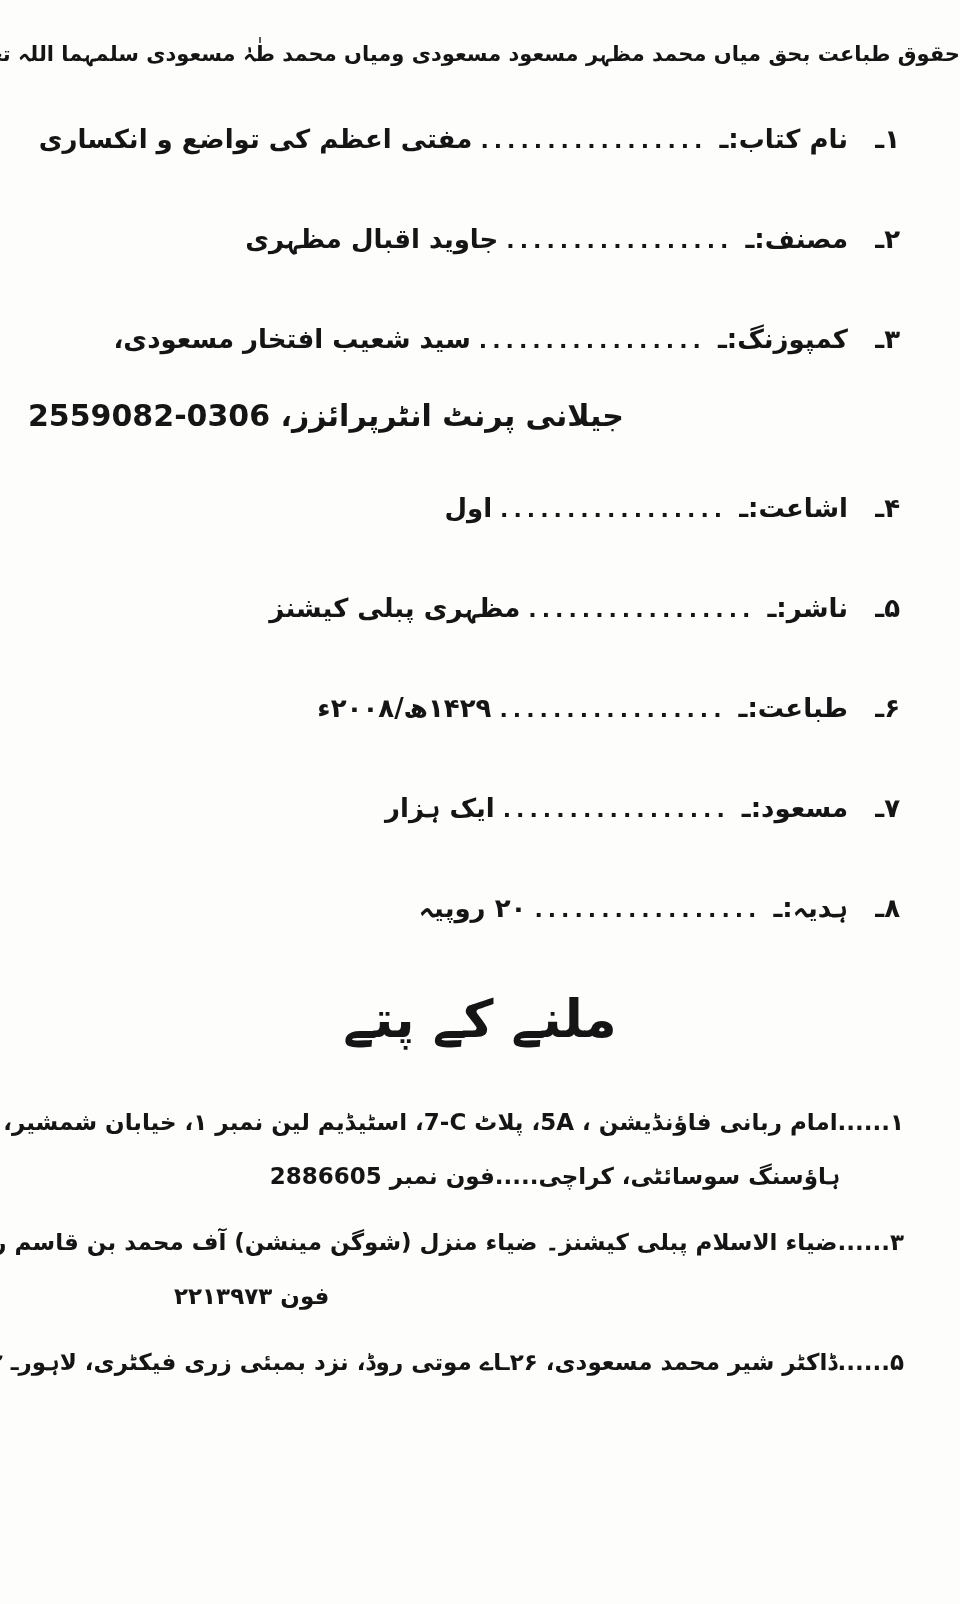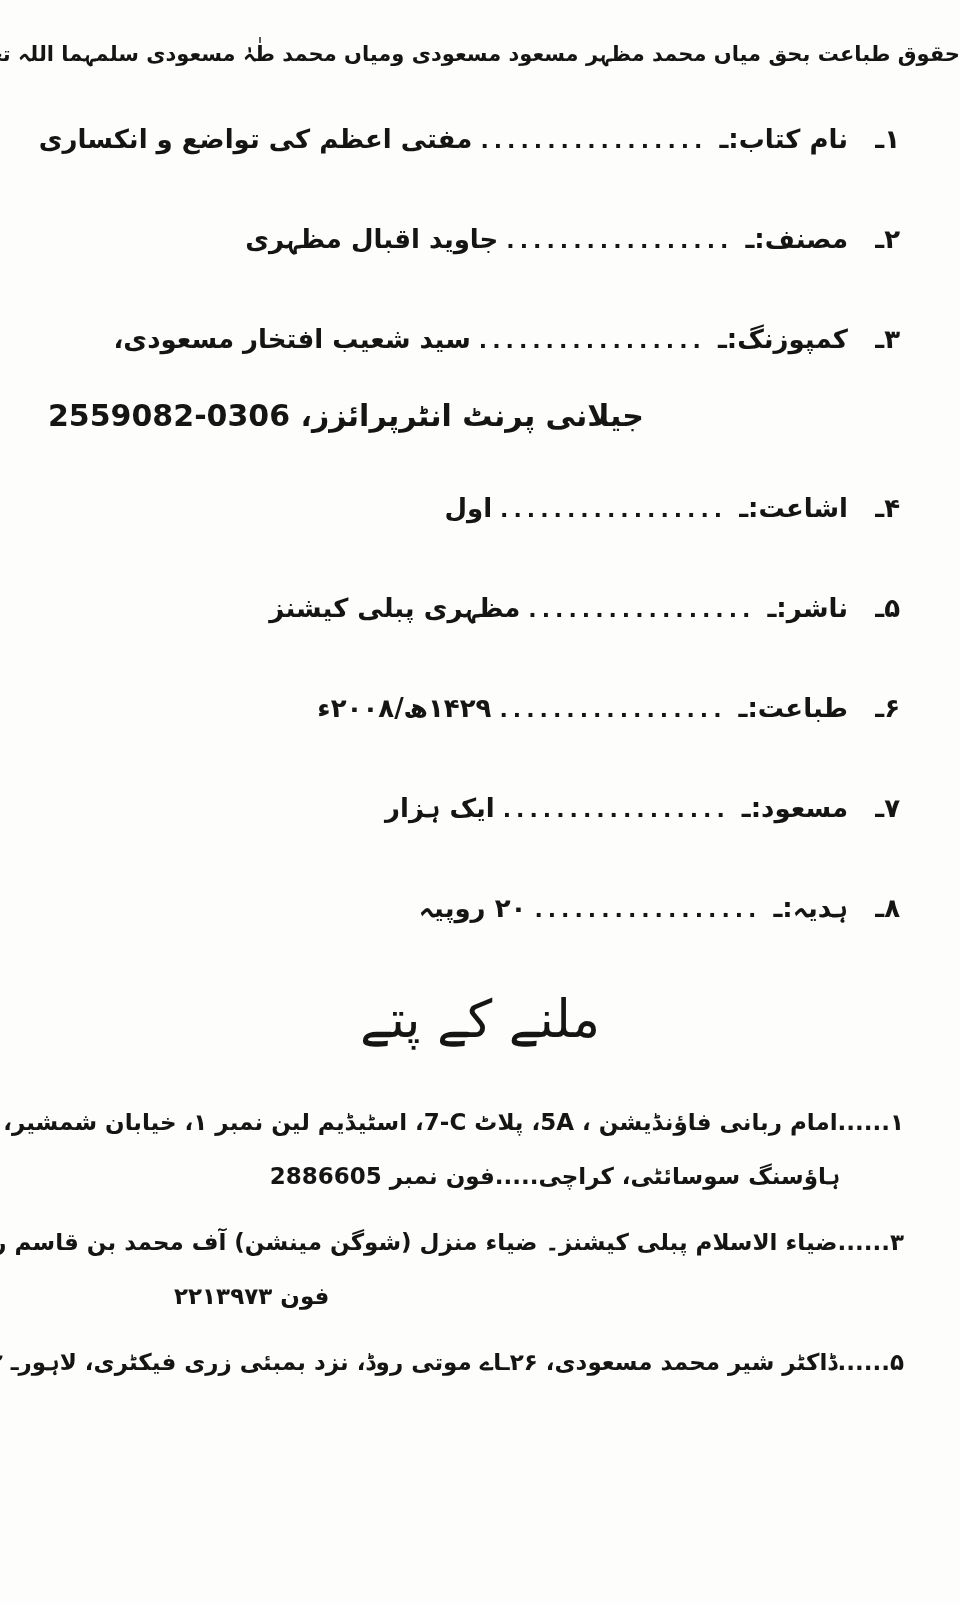--- a/index.html
+++ b/index.html
@@ -16,26 +16,26 @@
   .items{margin-top:54px}
   .item{
     direction:rtl;display:flex;align-items:baseline;
     padding-right:60px;margin-bottom:60px;
     font-size:26px;line-height:38px;white-space:nowrap;
   }
   .item-number{min-width:52px}
   .item-label{margin-left:0}
   .dotted-leader{letter-spacing:5px;margin:0 12px 0 8px;font-size:22px}
   .extra-line{
-    direction:rtl;text-align:left;padding-left:48px;
+    direction:rtl;text-align:left;padding-left:28px;
     font-size:30px;margin:-22px 0 56px;white-space:nowrap;
   }
   .heading{
     direction:rtl;text-align:center;font-size:52px;
-    font-weight:normal;margin:4px 0 56px;
+    font-weight:bold;margin:4px 0 56px;
   }
   .addrs{padding:0 56px}
   .address-entry{margin-bottom:32px}
   .address-line{
     direction:rtl;text-align:right;font-size:23px;
     line-height:34px;white-space:nowrap;margin-bottom:20px;
   }
   .address-line:last-child{margin-bottom:0}
   .address-line.center-left{text-align:center;padding-left:150px}
   .address-line.left-indent{text-align:left;padding-left:118px}

